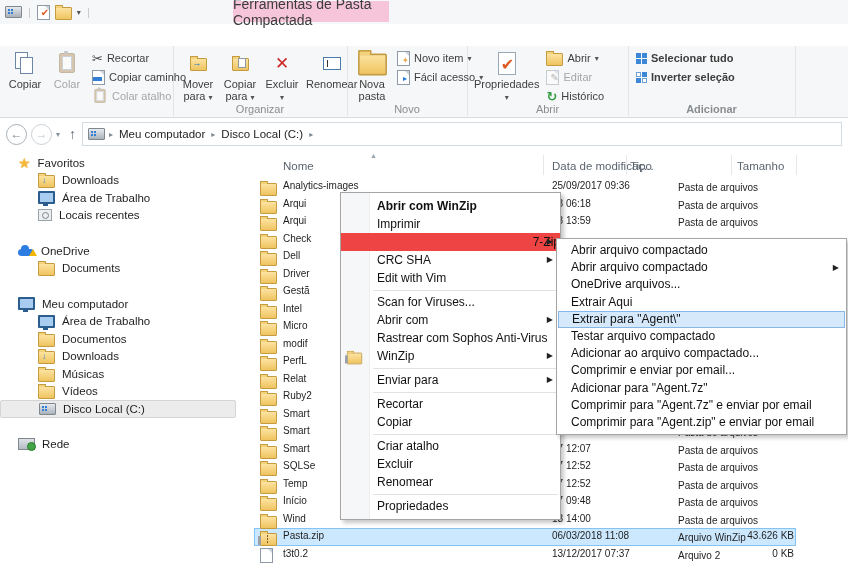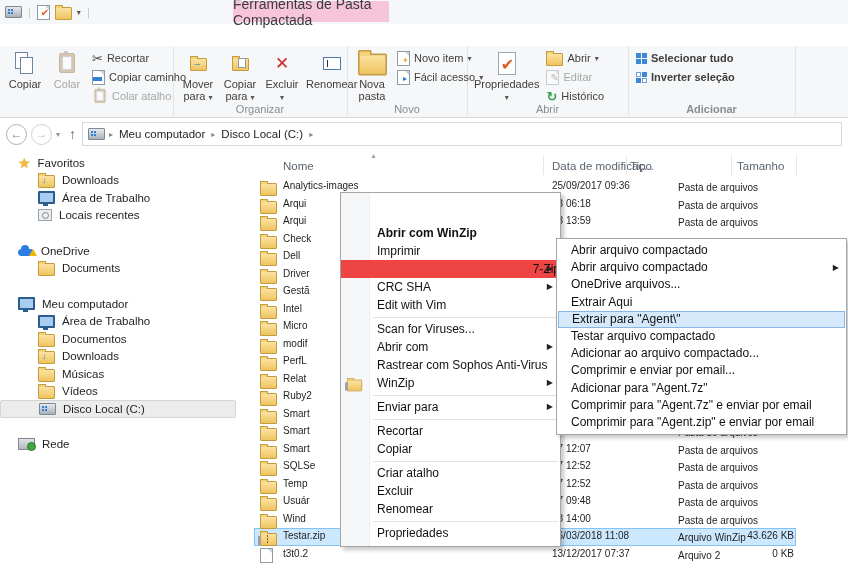--- a/index.html
+++ b/index.html
@@ -62,21 +62,21 @@
   .frow .ctype{position:absolute;left:390px;top:4px;white-space:nowrap;margin-left:48px;}
   .frow .csize{position:absolute;left:460px;width:94px;top:2px;text-align:right;white-space:nowrap;}
   .frow.sel::before{content:"";position:absolute;left:14px;right:52px;top:0;bottom:0;background:#cce8ff;border:1px solid #84c3f5;}
   .frow>span{z-index:1;}
   .frow .cicon,.frow .cname,.frow .cdate,.frow .ctype,.frow .csize{z-index:1;}
   
   .cmenu{position:absolute;left:340px;top:192px;width:219px;background:#fff;border:1px solid #a5a5a5;
       box-shadow:3px 3px 4px rgba(0,0,0,.22);padding:4px 0;z-index:10;font-size:12px;}
   .cmenu::before{content:"";position:absolute;left:0;top:0;bottom:0;width:28px;background:#f6f7f8;border-right:1px solid #ededee;}
   .cmi{position:relative;height:18px;line-height:18px;padding-left:36px;white-space:nowrap;color:#111;}
-  .cmi.bold{font-weight:bold;margin-top:27px;}
+  .cmi.bold{font-weight:bold;}
   .cmi.hl{background:#ef4444;text-align:right;}
   .cmi .gico{position:absolute;left:5px;top:2px;}
   .marr{position:absolute;right:7px;top:0;font-size:8px;color:#222;}
   .msep{height:6px;position:relative;}
   .msep::after{content:"";position:absolute;left:32px;right:2px;top:3px;height:1px;background:#e2e2e2;}
   .smenu{position:absolute;left:556px;top:238px;width:289px;background:#fff;border:1px solid #a5a5a5;
       box-shadow:3px 3px 4px rgba(0,0,0,.22);padding:3px 0;z-index:11;font-size:12px;}
   .smi{position:relative;height:17.2px;line-height:17.2px;padding-left:14px;white-space:nowrap;color:#111;}
   .smi.hl{background:#d6e9fb;border:1px solid #86b7e6;height:15.2px;line-height:15.2px;margin:0 1px;padding-left:13px;}
   
@@ -620,42 +620,42 @@
             </span></span>
           <span class="cname">Temp</span>
           <span class="cdate">17 12:52</span>
           <span class="ctype">Pasta de arquivos</span>
           <span class="csize"></span>
         </div>
         <div class="frow">
           <span class="cicon"><span class="ic">
               <span class="i-folder"></span>
             </span></span>
-          <span class="cname">Usuár</span>
+          <span class="cname">Início</span>
           <span class="cdate">17 09:48</span>
           <span class="ctype">Pasta de arquivos</span>
           <span class="csize"></span>
         </div>
         <div class="frow">
           <span class="cicon"><span class="ic">
               <span class="i-folder"></span>
             </span></span>
           <span class="cname">Wind</span>
           <span class="cdate">18 14:00</span>
           <span class="ctype">Pasta de arquivos</span>
           <span class="csize"></span>
         </div>
         <div class="frow sel">
           <span class="cicon"><span class="ic">
               <span class="i-folder">
                 <span class="i-zipclamp"></span>
                 <span class="i-zipline"></span>
               </span>
             </span></span>
-          <span class="cname">Testar.zip</span>
+          <span class="cname">Pasta.zip</span>
           <span class="cdate">06/03/2018 11:08</span>
           <span class="ctype">Arquivo WinZip</span>
           <span class="csize">43.626 KB</span>
         </div>
         <div class="frow">
           <span class="cicon"><span class="ic">
               <span class="i-doc"></span>
             </span></span>
           <span class="cname">t3t0.2</span>
           <span class="cdate">13/12/2017 07:37</span>

